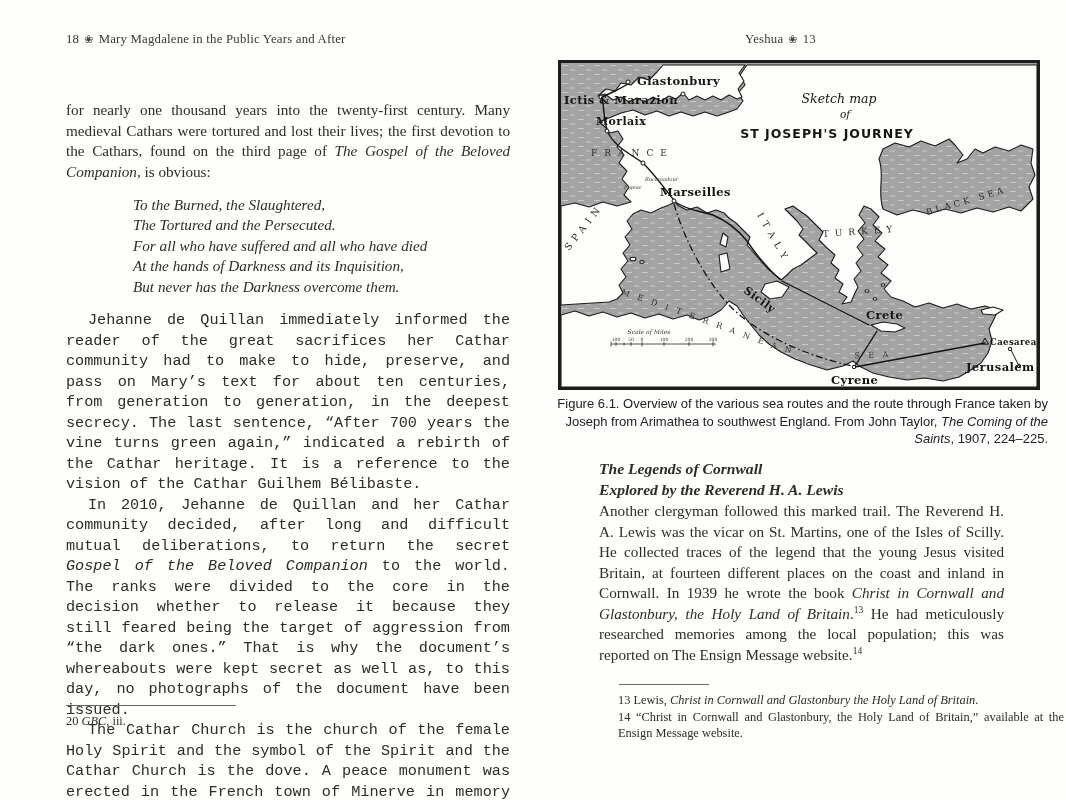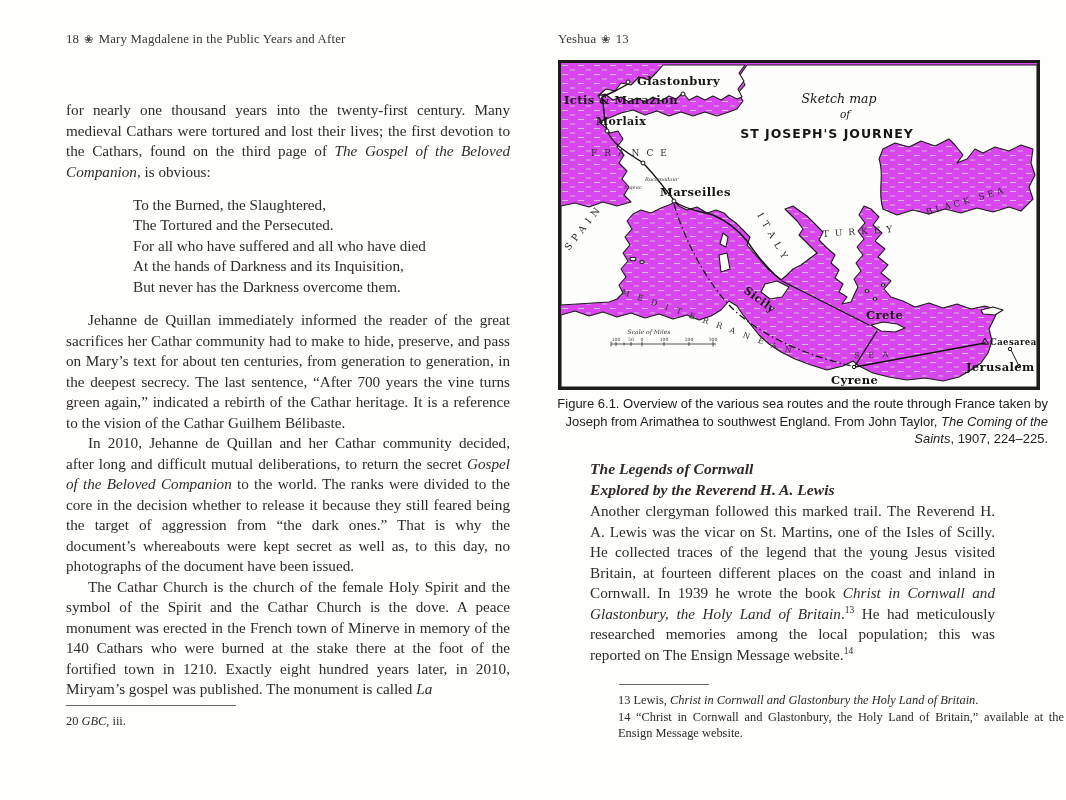--- a/index.html
+++ b/index.html
@@ -7,43 +7,43 @@
     width:1066px;height:800px;position:relative;overflow:hidden;
     background:#fefefd;color:#2e2b29;
     font-family:"Liberation Serif", serif;
   }
   .page{position:absolute;top:0;height:800px;}
   #left-page{left:66px;width:444px;}
   #right-page{left:558px;width:482px;}
 
   .running-head{position:absolute;top:32px;left:0;width:100%;font-size:12.8px;letter-spacing:.2px;color:#3a3734;white-space:nowrap;}
   .running-head .orn{font-family:"DejaVu Sans",sans-serif;font-size:11px;color:#4a4744;padding:0 5px;}
-  #right-page .running-head{text-align:left;padding-right:37px;box-sizing:border-box;}
+  #right-page .running-head{text-align:center;padding-right:37px;box-sizing:border-box;}
 
   .body-text{font-size:15.2px;line-height:20.5px;text-align:justify;}
   .body-text p{margin:0;}
-  .body-text p.indent{text-indent:22px;}
+  .body-text p.indent{text-indent:22px;font-family:Liberation Mono, monospace;}
   i{font-style:italic;}
   sup{vertical-align:super;font-size:9.5px;line-height:0;}
 
   #lp-body{position:absolute;top:54px;left:0;width:444px;margin-top:46px;}
-  .poem{margin:13px 0 13px 67px;line-height:20.4px;text-align:left;}
+  .poem{margin:13px 0 13px 67px;font-style:italic;line-height:20.4px;text-align:left;}
 
   .footnote-block{position:absolute;left:0;font-size:12.4px;line-height:16.5px;text-align:justify;}
   #lp-footnote{top:705px;width:300px;}
   #rp-footnotes{top:684px;width:446px;}
   .fn-rule{width:170px;border-top:1.4px solid #6a6762;margin-bottom:7px;}
   #rp-footnotes .fn-rule{width:90px;margin-left:1px;}
   #rp-footnotes{left:60px;}
 
   
-  #figure-box{position:absolute;top:60px;left:0;width:476px;height:324px;border:3px solid #1d1c1a;background:#d946ef;}
+  #figure-box{position:absolute;top:60px;left:0;width:476px;height:324px;border:3px solid #1d1c1a;background:#a3a3a3;}
   #figure-caption{position:absolute;top:395px;left:-8px;width:498px;text-align:right;
     font-family:"Liberation Sans",sans-serif;font-size:13px;line-height:17.6px;color:#222;}
-  #rp-text{position:absolute;top:459px;left:32px;width:405px;}
+  #rp-text{position:absolute;top:459px;left:41px;width:405px;}
   .section-heading{font-size:15.6px;font-weight:bold;font-style:italic;line-height:20.5px;margin:0 0 1px 0;}
 
   
   text{fill:#161514;}
   .m-place{font-family:"DejaVu Serif",serif;font-weight:bold;letter-spacing:.4px;}
   .m-region{font-family:"DejaVu Serif",serif;fill:#2a2a28;}
   .m-sea{font-family:"DejaVu Serif",serif;fill:#34332f;}
   .m-script{font-family:"DejaVu Serif",serif;font-style:italic;}
   .m-title{font-family:"DejaVu Sans",sans-serif;font-weight:bold;}
   .m-tiny{font-family:"DejaVu Serif",serif;font-style:italic;fill:#3a3834;}

